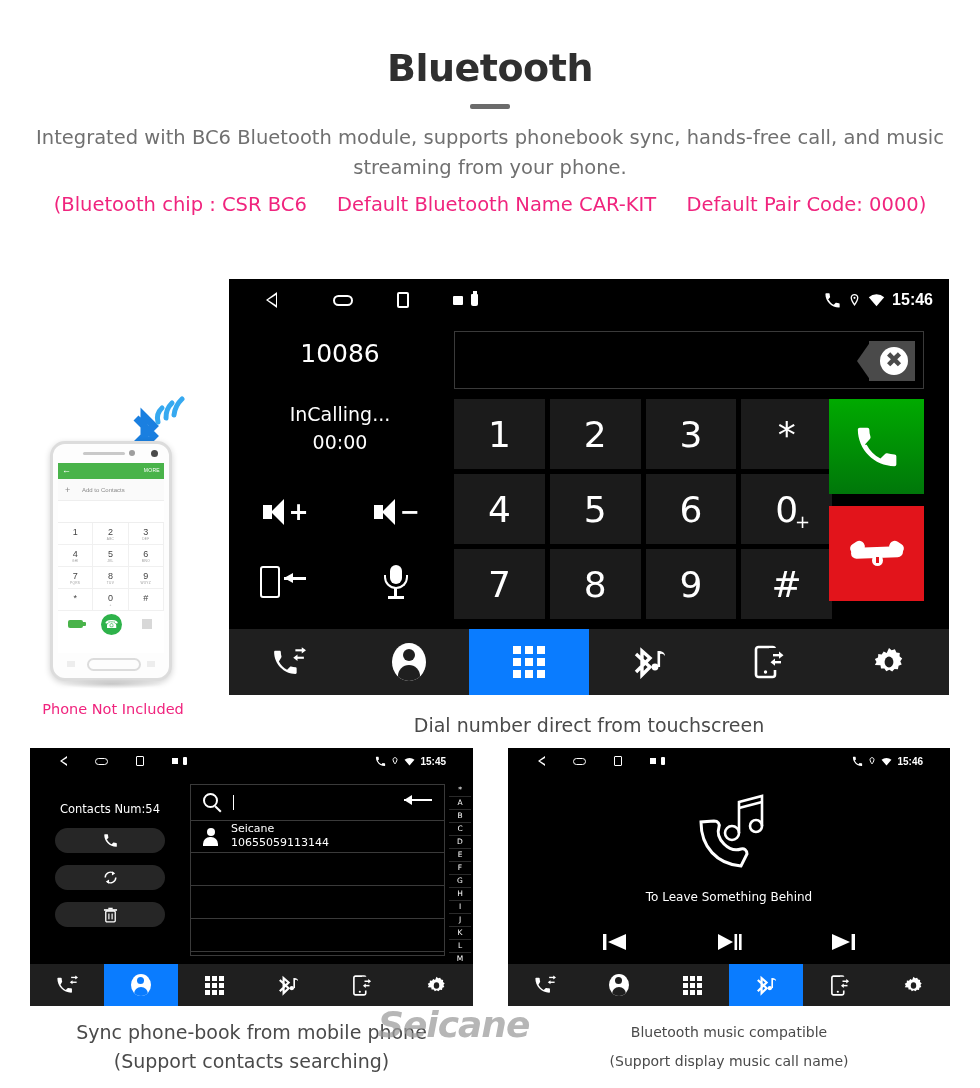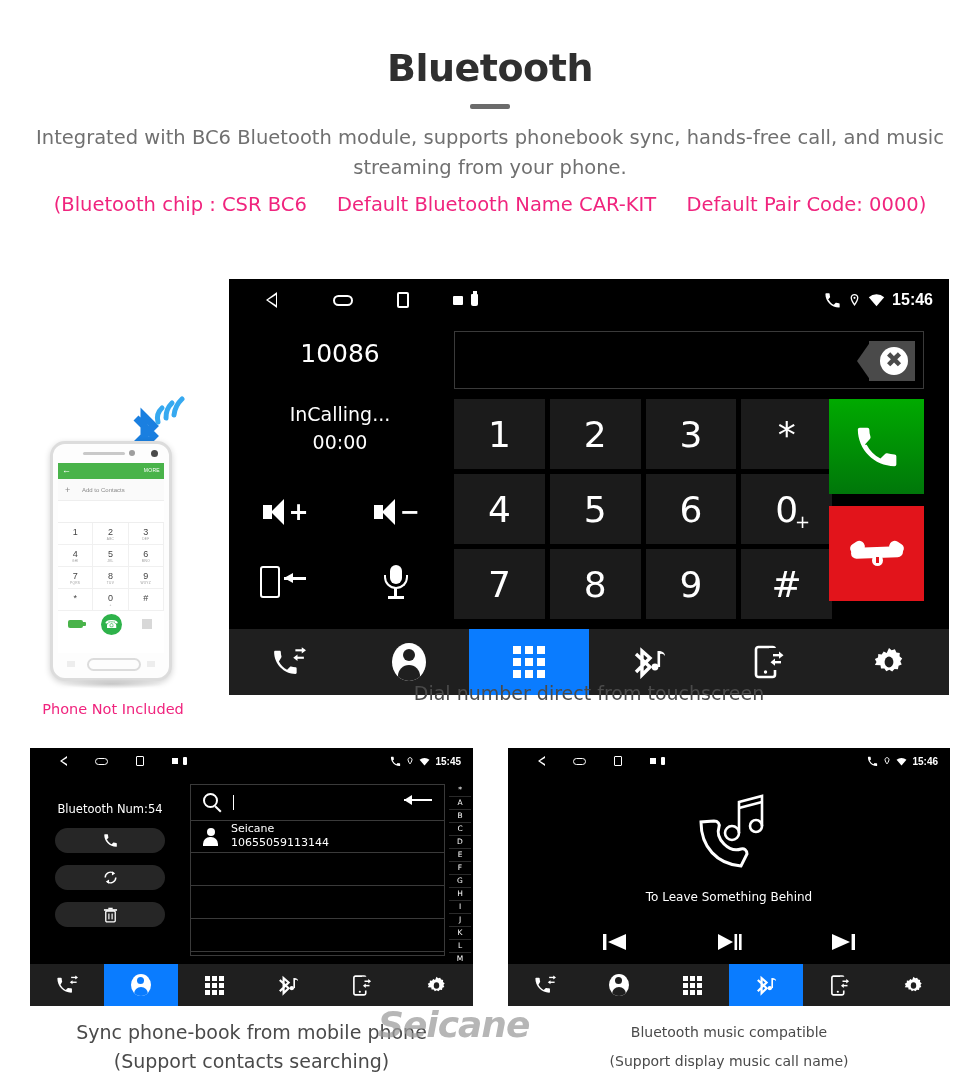--- a/index.html
+++ b/index.html
@@ -216,30 +216,30 @@
   .ph-nav-l{position:absolute;left:14px;bottom:11px;width:8px;height:6px;background:#ededed;}
   .ph-nav-r{position:absolute;right:14px;bottom:11px;width:8px;height:6px;background:#ededed;}
   .ph-shadow{position:absolute;left:10px;top:238px;width:104px;height:10px;background:radial-gradient(ellipse at center, rgba(0,0,0,.16), rgba(0,0,0,0) 70%);}
 
   .bticon{position:absolute;left:122px;top:350px;width:70px;height:60px;}
   .notincluded{
     position:absolute;left:33px;top:655px;width:160px;text-align:center;
     color:#f0247e;font-size:14.5px;font-family:"DejaVu Sans", sans-serif;
   }
   .maincaption{
-    position:absolute;left:229px;top:636px;width:720px;text-align:center;
+    position:absolute;left:229px;top:668px;width:720px;text-align:center;
     color:#4a4a4a;font-size:19px;font-family:"DejaVu Sans", sans-serif;
   }
 
   
   .shotL{ position:absolute; left:30px; top:702px; width:443px; height:258px; background:#000; overflow:hidden;}
   .shotR{ position:absolute; left:508px; top:702px; width:442px; height:258px; background:#000; overflow:hidden;}
   .sb2{ position:relative;height:26px;color:#fff;}
   .sb2-left{ position:absolute;left:30px;top:0;height:26px;display:flex;align-items:center;gap:28px;}
-  .sb2-right{ position:absolute;right:12px;top:0;height:26px;display:flex;align-items:center;gap:5px;font-size:10px;font-weight:bold;}
+  .sb2-right{ position:absolute;right:27px;top:0;height:26px;display:flex;align-items:center;gap:5px;font-size:10px;font-weight:bold;}
   .nav2-back{ position:relative;width:0;height:0;border-top:5px solid transparent;border-bottom:5px solid transparent;border-right:7px solid #fff;}
   .nav2-back::before{content:"";position:absolute;left:1.5px;top:-3px;width:0;height:0;border-top:3px solid transparent;border-bottom:3px solid transparent;border-right:5px solid #000;}
   .nav2-home{width:13px;height:7px;border:1.5px solid #fff;border-radius:4px;}
   .nav2-recent{width:8px;height:10px;border:1.5px solid #fff;border-radius:1px;}
   .ic2-sd{width:6px;height:6px;background:#fff;}
   .ic2-usb{width:4px;height:8px;background:#fff;border-radius:1px;}
 
   .cbody{ position:relative; height:190px;}
   .cleft{ position:absolute;left:0;top:0;width:160px;height:190px;}
   .cnum{ color:#fff;font-size:11.5px;text-align:center;margin-top:28px;font-family:"DejaVu Sans", sans-serif;}
@@ -589,21 +589,21 @@
           </svg>
         <svg width="11" height="9" viewBox="0 0 24 20">
             <path fill="#fff" d="M12 19 L1 6 A17 17 0 0 1 23 6 Z"></path>
           </svg>
         <span>15:45</span>
       </div>
     </div>
 
     <div class="cbody">
       <div class="cleft">
-        <div class="cnum">Bluetooth Num:54</div>
+        <div class="cnum">Contacts Num:54</div>
         <div class="pill">
           <svg width="15" height="15" viewBox="0 0 24 24">
               <path fill="#fff" d="M6.6 10.8c1.6 3.1 4.1 5.6 7.2 7.2l2.4-2.4c.3-.3.7-.4 1.1-.3 1.2.4 2.5.6 3.8.6.6 0 1 .4 1 1V21c0 .6-.4 1-1 1C10.6 22 2 13.4 2 2.9c0-.6.4-1 1-1h4c.6 0 1 .4 1 1 0 1.3.2 2.6.6 3.8.1.4 0 .8-.3 1.1l-2.7 3z"></path>
             </svg>
         </div>
         <div class="pill">
           <svg width="17" height="17" viewBox="0 0 24 24">
             <path fill="none" stroke="#fff" stroke-width="2" d="M4.5 12a7.5 7.5 0 0 1 12.6-5.5"></path>
             <path fill="none" stroke="#fff" stroke-width="2" d="M19.5 12a7.5 7.5 0 0 1-12.6 5.5"></path>
             <path fill="#fff" d="M14 3.2l4.5 3-4.5 3z"></path>

